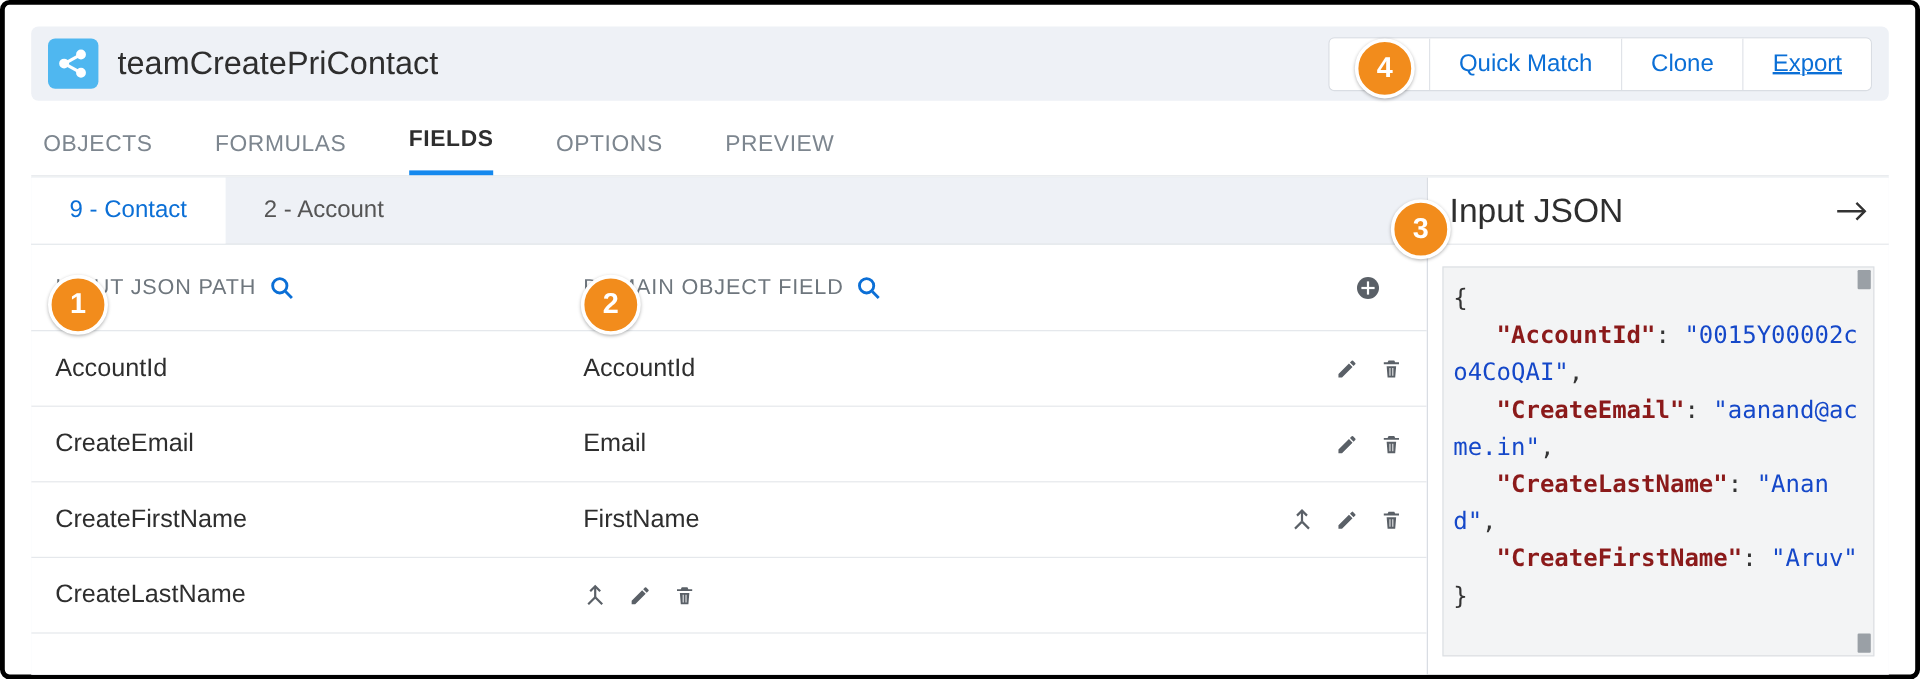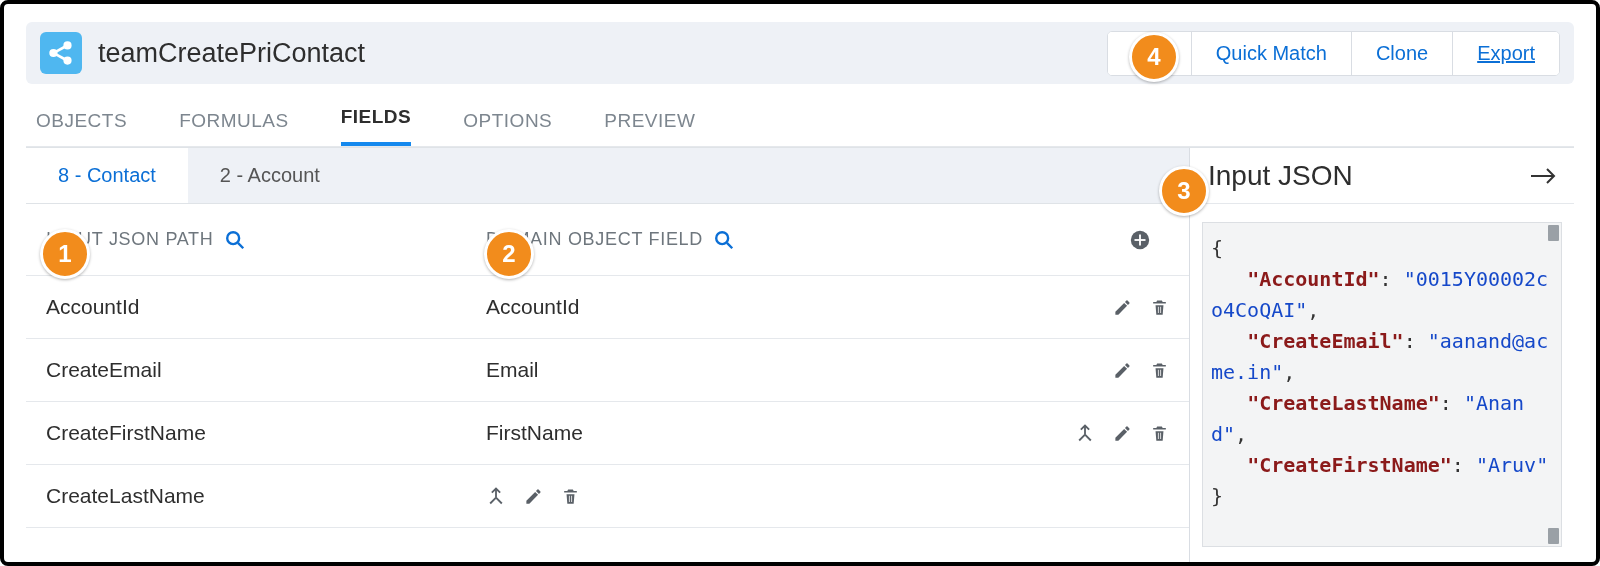--- a/index.html
+++ b/index.html
@@ -88,21 +88,21 @@
       <div class="nav-tab">FORMULAS</div>
       <div class="nav-tab active">FIELDS</div>
       <div class="nav-tab">OPTIONS</div>
       <div class="nav-tab">PREVIEW</div>
     </div>
 
     <div class="content">
       <div class="left-pane">
 
         <div class="sub-tabs">
-          <div class="sub-tab active">8 - Contact</div>
+          <div class="sub-tab active">9 - Contact</div>
           <div class="sub-tab">2 - Account</div>
         </div>
 
         <div class="col-header">
           <div class="col-left">
             <span class="col-label">INPUT JSON PATH</span>
             <span class="icon search-icon-s">
               <svg width="22" height="22" viewBox="0 0 24 24" fill="none" stroke="currentColor" stroke-width="2.6">
                   <circle cx="10" cy="10" r="6.5"></circle>
                   <line x1="15.2" y1="15.2" x2="21" y2="21"></line>

